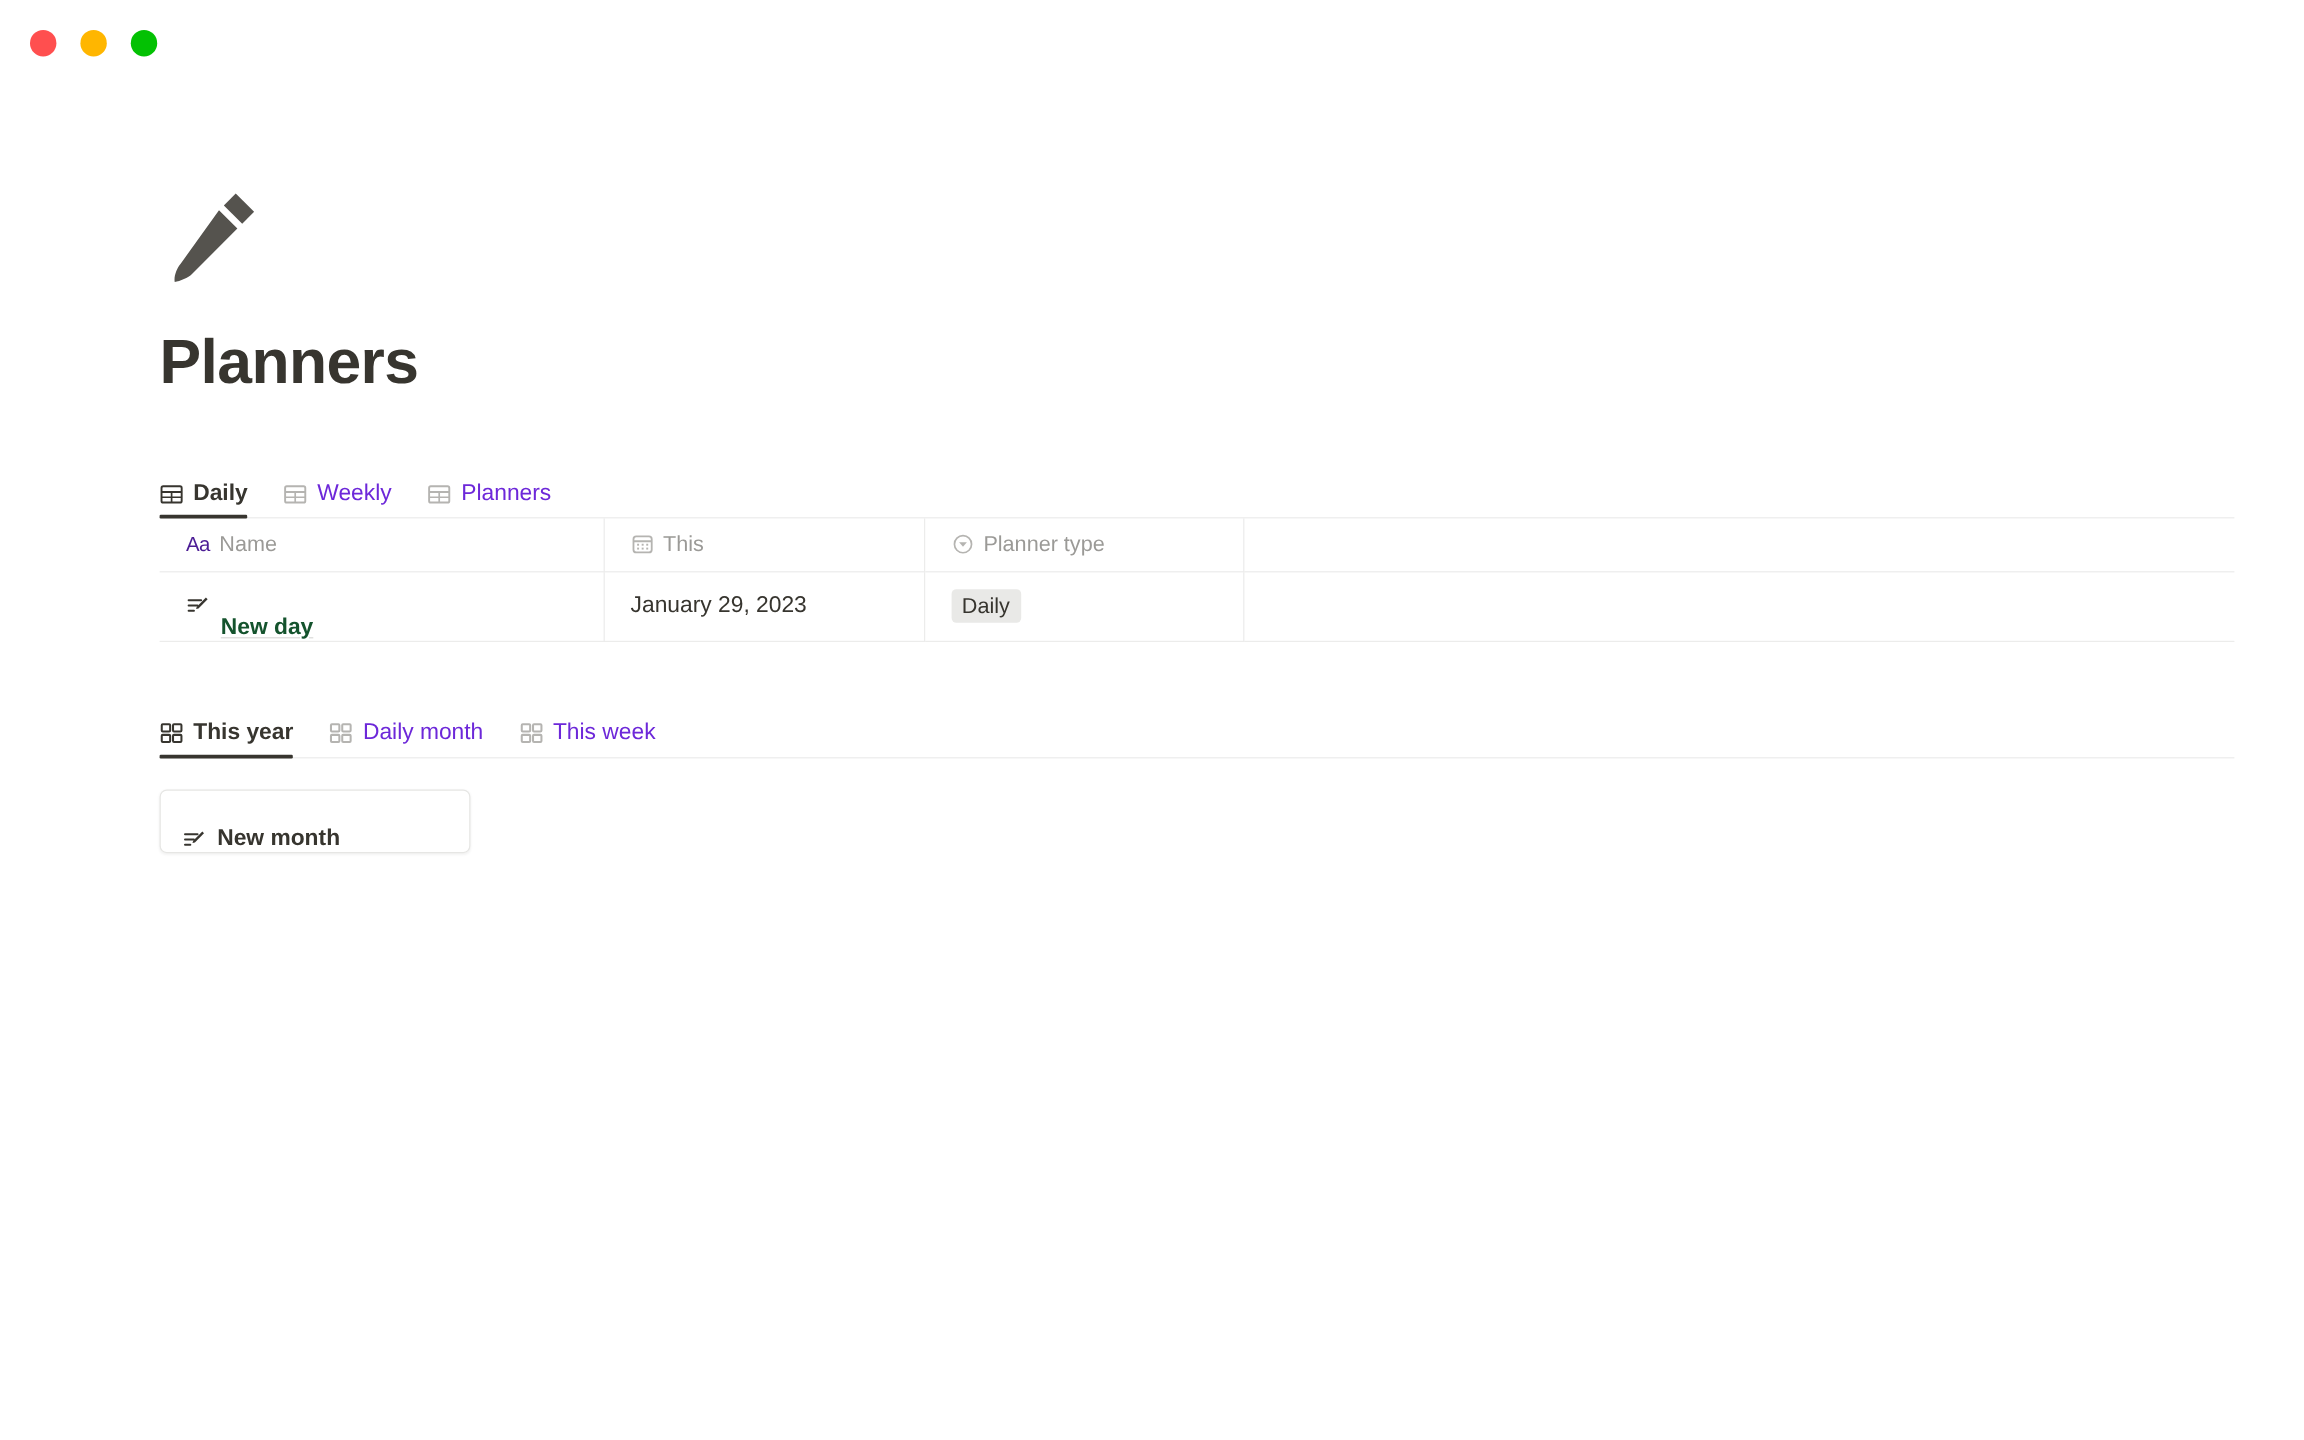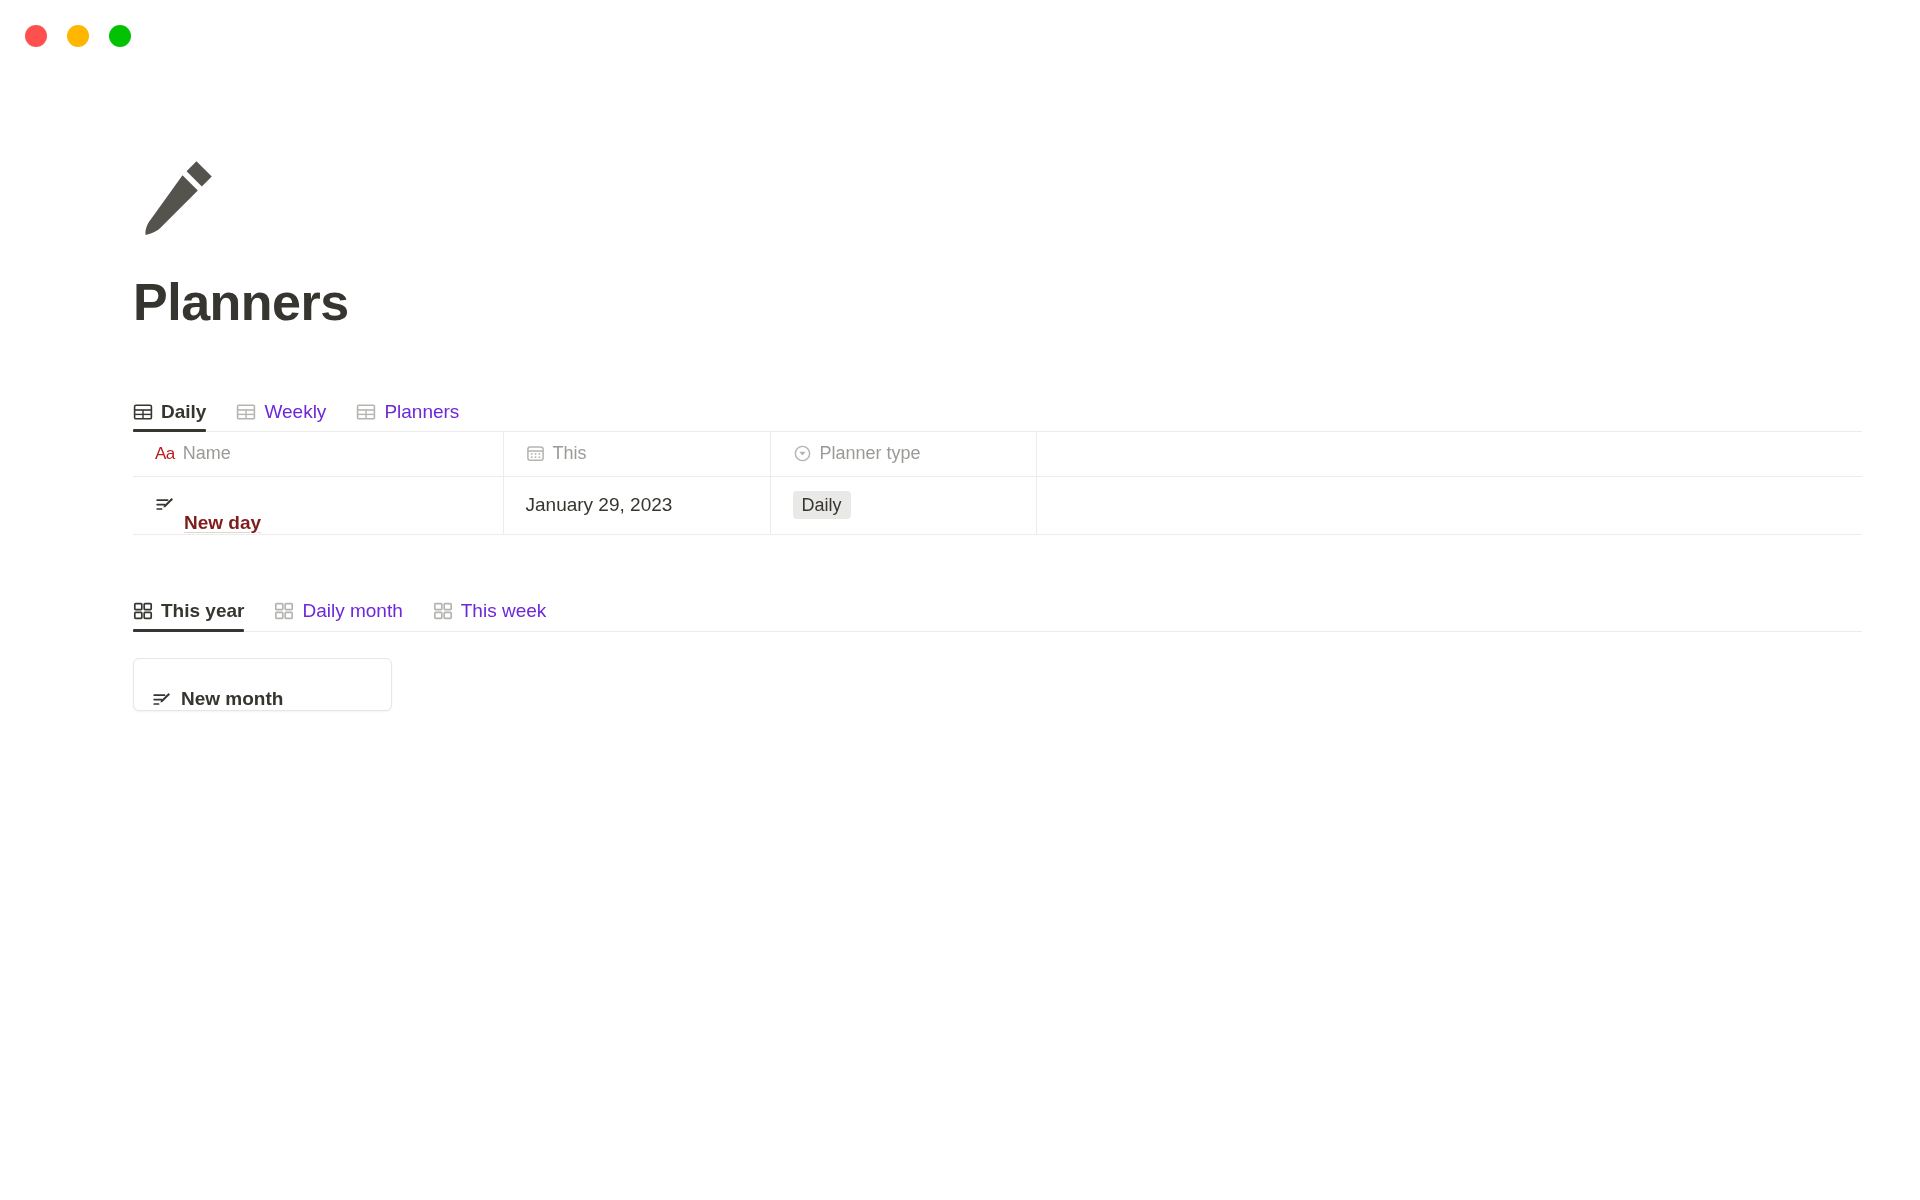--- a/index.html
+++ b/index.html
@@ -143,37 +143,37 @@
     gap: 8px;
   }
   .prop-icon {
     width: 19px;
     height: 19px;
     flex: 0 0 auto;
     display: block;
   }
   .prop-icon-aa {
     font-size: 17px;
-    color: #b91c1c;
+    color: #4c1d95;
     letter-spacing: -0.5px;
     line-height: 1;
   }
 
   .db-table tbody td {
     font-size: 19px;
     color: #37352f;
   }
   .cell-title {
     display: flex;
     align-items: center;
     gap: 9px;
   }
   .page-link {
     font-weight: bold;
-    color: #7f1d1d;
+    color: #14532d;
     text-decoration: underline;
     text-decoration-color: #d9d9d7;
     text-underline-offset: 3px;
     cursor: pointer;
     margin-top: 35px;
   }
   .note-icon {
     width: 20px;
     height: 20px;
     flex: 0 0 auto;

